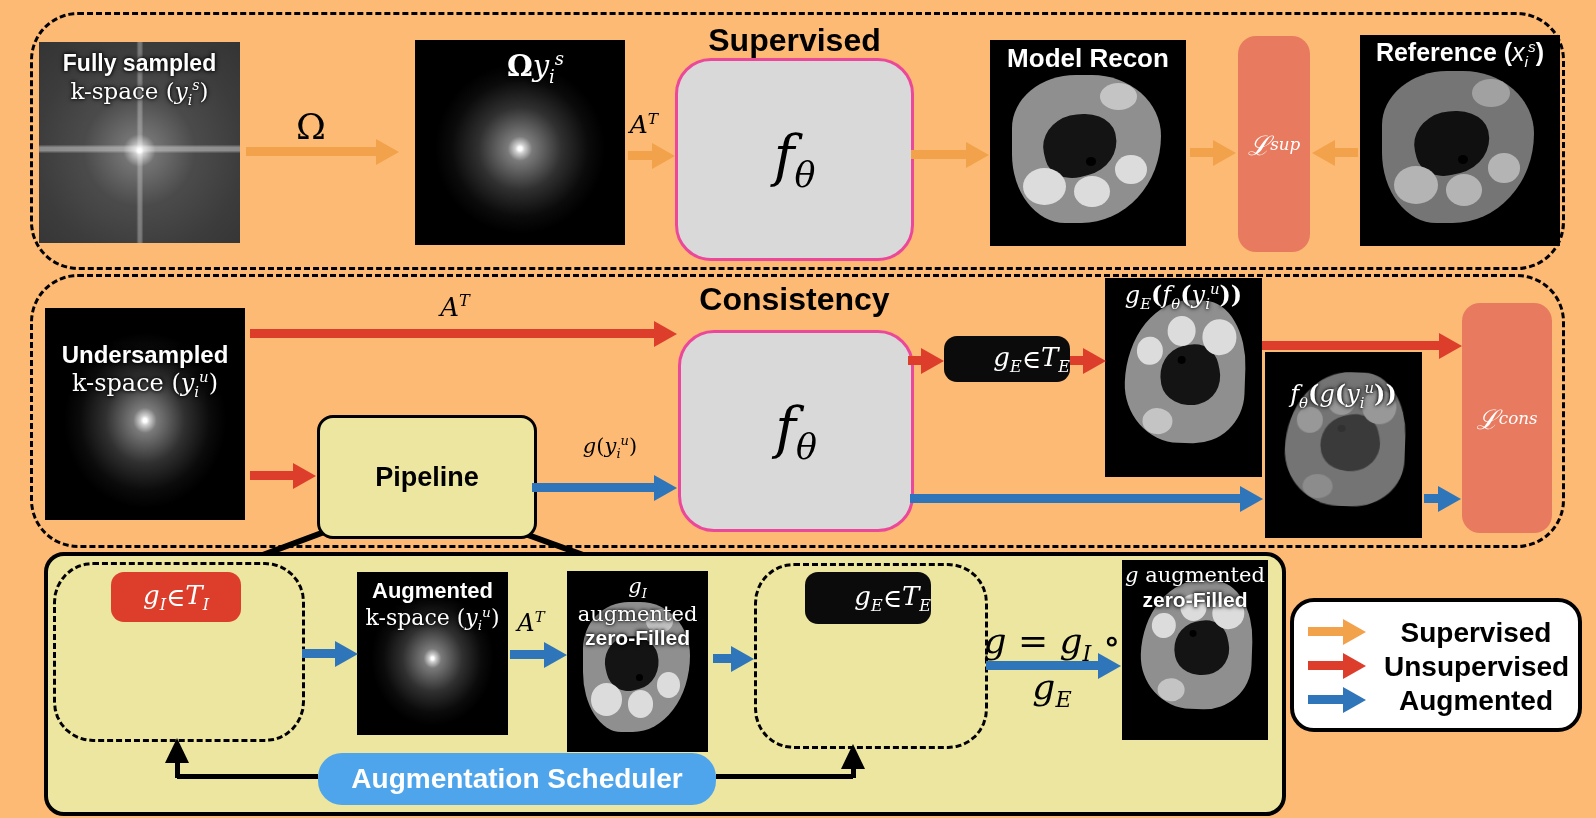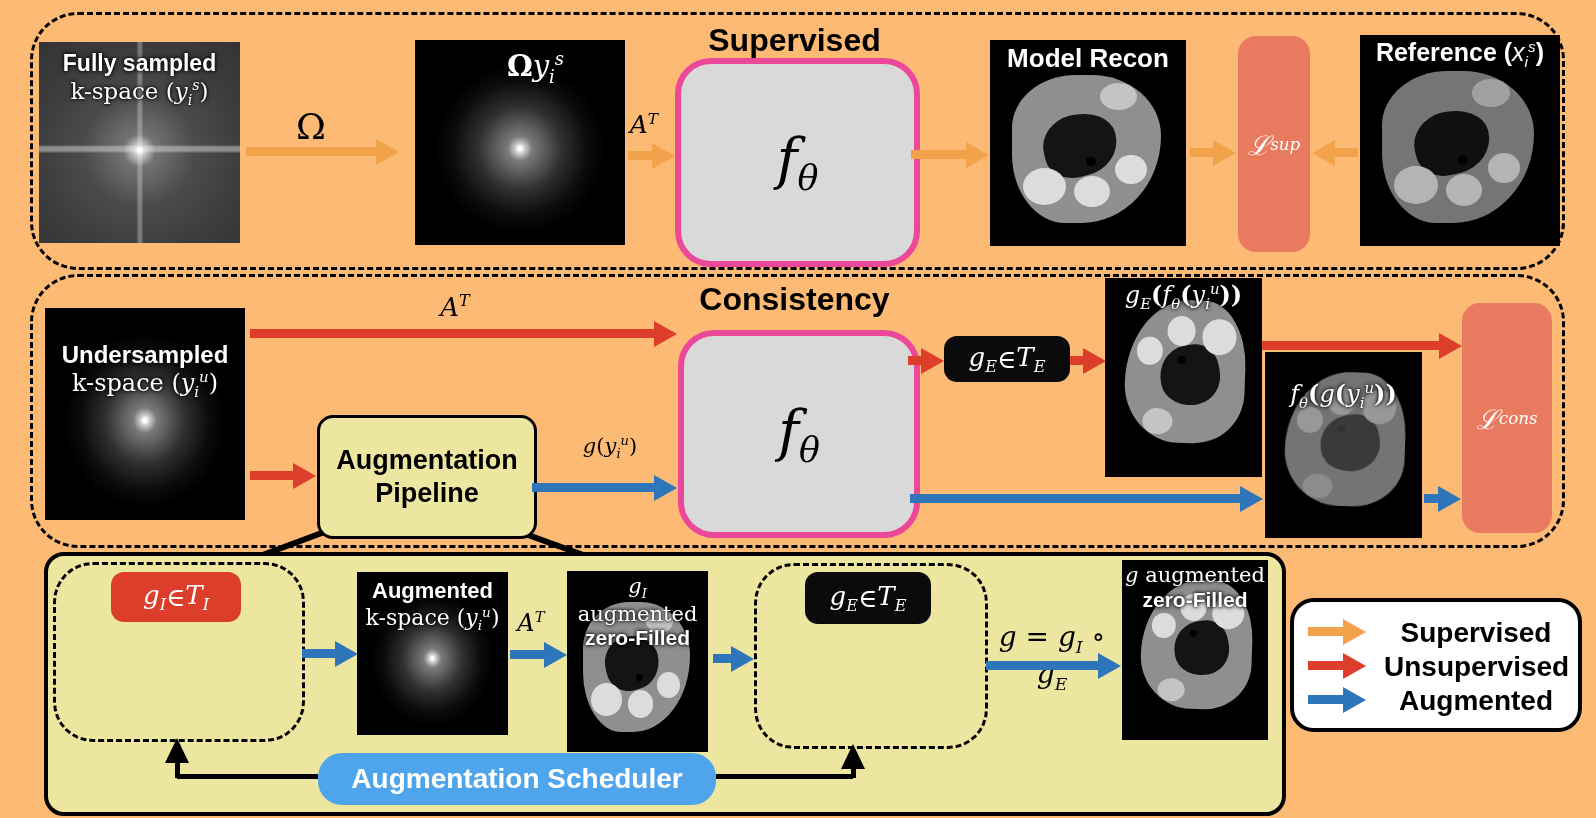--- a/index.html
+++ b/index.html
@@ -33,28 +33,28 @@
   .sp{position:absolute;background:#dcdcdc;border-radius:50%;}
   .sp1{left:17%;top:62%;width:22%;height:18%;}
   .sp2{left:43%;top:66%;width:18%;height:15%;}
   .sp3{left:64%;top:56%;width:16%;height:14%;}
   .sp4{left:56%;top:21%;width:19%;height:13%;background:#c4c4c4;}
   .dot{position:absolute;left:49%;top:57%;width:5%;height:4%;background:#000;border-radius:50%;}
   .flip{transform:rotate(182deg);}
   .dim{filter:brightness(.82);}
   .noisy{filter:contrast(.55) brightness(.85) blur(.6px);}
   
-  .fbox{position:absolute;background:#D9D9D9;border:6px solid #ec4899;border-radius:36px;
+  .fbox{position:absolute;background:#D9D9D9;border:3px solid #ec4899;border-radius:36px;
         display:flex;align-items:center;justify-content:center;font-size:56px;font-style:italic;z-index:2;}
   .loss{position:absolute;background:#E87A5F;border-radius:18px;color:#fff;display:flex;
         align-items:center;justify-content:center;font-size:27px;font-style:italic;z-index:2;}
   .badge{position:absolute;border-radius:13px;color:#fff;display:flex;align-items:center;
          justify-content:center;font-size:26px;z-index:4;}
   .badge-red{background:#DD3D2B;}
-  .badge-black{background:#0b0b0b;}
+  .badge-black{background:#0b0b0b;justify-content:flex-end;}
   .ybox{position:absolute;background:#ECE6A0;border:4px solid #000;border-radius:20px;z-index:1;}
   .pipeline{position:absolute;background:#ECE6A0;border:3px solid #000;border-radius:16px;
             display:flex;flex-direction:column;align-items:center;justify-content:center;
             font-weight:bold;font-size:27px;line-height:1.22;z-index:2;}
   .dashgrp{position:absolute;border:3px dashed #000;border-radius:40px;z-index:2;}
   .grp-text{position:absolute;left:0;width:100%;text-align:center;font-weight:bold;
             font-size:27px;line-height:1.2;color:#000;}
   .sched{position:absolute;background:#4FA5EB;border-radius:24px;color:#fff;font-weight:bold;
          font-size:28px;display:flex;align-items:center;justify-content:center;z-index:2;}
   .legend{position:absolute;background:#fff;border:4px solid #000;border-radius:24px;z-index:2;}
@@ -183,21 +183,20 @@
         <div class="sp sp4"></div>
       <div class="dot"></div>
     </div>
   </div>
 
   <div class="loss math" style="left:1462px;top:303px;width:90px;height:230px;">ℒ<sub>cons</sub></div>
 
   <div class="arr c-rd" style="left:250px;top:471px;width:43px;"></div>
 
   <div class="pipeline" style="left:317px;top:415px;width:214px;height:118px;">
-    <div>Augmentation</div>
     <div>Pipeline</div>
   </div>
 
   <div class="flabel math" style="left:555px;top:433px;width:110px;font-size:21px;"><i>g</i>(<i>y<sub>i</sub><sup>u</sup></i>)</div>
   <div class="arr c-bl" style="left:532px;top:483px;width:122px;"></div>
 
   <div class="arr c-bl" style="left:910px;top:494px;width:330px;"></div>
 
   <div class="arr c-bl" style="left:1424px;top:494px;width:14px;"></div>
 
@@ -247,21 +246,21 @@
   <div class="arr c-bl" style="left:713px;top:654px;width:18px;"></div>
 
   <div class="dashgrp" style="left:754px;top:563px;width:228px;height:180px;"></div>
   <div class="badge badge-black math" style="left:805px;top:572px;width:126px;height:52px;"><i>g<sub>E</sub></i> ∈ <i>T<sub>E</sub></i></div>
   <div class="grp-text" style="left:754px;top:632px;width:228px;">
     <div>Image-based</div>
     <div>equivariant</div>
     <div>augmentations</div>
   </div>
 
-  <div class="flabel math" style="left:982px;top:620px;width:140px;font-size:28px;"><i>g</i> = <i>g<sub>I</sub></i> ∘ <i>g<sub>E</sub></i></div>
+  <div class="flabel math" style="left:982px;top:620px;width:140px;font-size:36px;"><i>g</i> = <i>g<sub>I</sub></i> ∘ <i>g<sub>E</sub></i></div>
   <div class="arr c-bl" style="left:986px;top:661px;width:112px;"></div>
 
   <div class="img" style="left:1122px;top:560px;width:146px;height:180px;">
     <div class="imglabel" style="font-size:21px;">
       <div class="math"><i>g</i> augmented</div>
       <div>zero-Filled</div>
     </div>
     <div class="knee-wrap flip">
       <div class="knee"></div>
         <div class="hole"></div>

